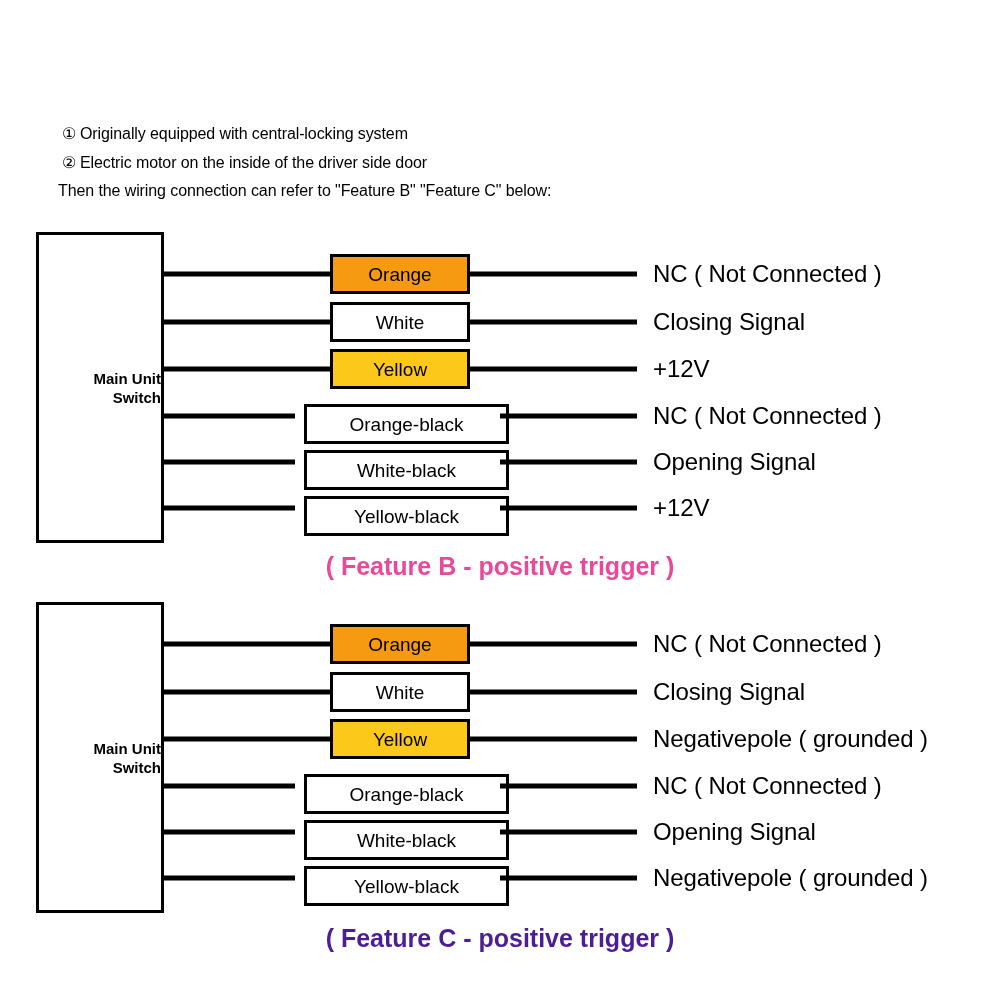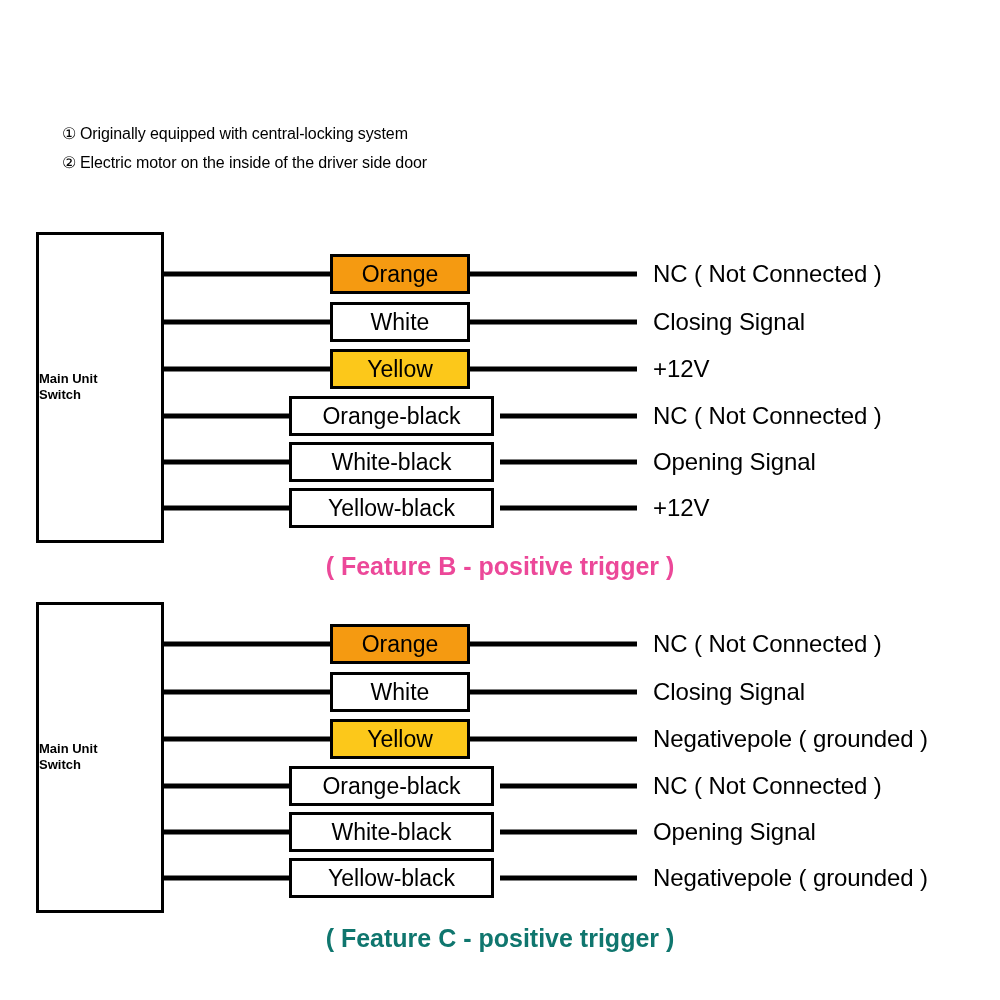--- a/index.html
+++ b/index.html
@@ -63,22 +63,22 @@
     border: 3px solid #000;
     box-sizing: border-box;
     background: #fff;
   }
   .main-unit-label {
     position: absolute;
     left: 0;
     top: 50%;
     width: 100%;
     transform: translateY(-50%);
-    text-align: left;
-    font-size: 13px;
+    text-align: right;
+    font-size: 15px;
     font-weight: bold;
     line-height: 1.3;
   }
 
   .row {
     position: absolute;
     left: 0;
     width: 1000px;
     height: 40px;
   }
@@ -96,27 +96,27 @@
   .chip {
     position: absolute;
     top: 50%;
     transform: translateY(-50%);
     height: 40px;
     border: 3px solid #000;
     box-sizing: border-box;
     display: flex;
     align-items: center;
     justify-content: center;
-    font-size: 23px;
+    font-size: 19px;
     line-height: 1;
     background: #ffffff;
     white-space: nowrap;
   }
   .chip.narrow { left: 330px; width: 140px; }
-  .chip.wide   { left: 289px; width: 205px; }
+  .chip.wide   { left: 304px; width: 205px; margin-top: 8px; }
 
   .endlabel {
     position: absolute;
     top: 50%;
     transform: translateY(-50%);
     left: 653px;
     font-size: 24px;
     white-space: nowrap;
     letter-spacing: -0.1px;
   }
@@ -134,20 +134,23 @@
 <body>
 
 <div id="canvas">
 
 
   <div class="note note-1">
     <span class="circ">①</span><span>Originally equipped with central-locking system</span>
   </div>
   <div class="note note-2">
     <span class="circ">②</span><span>Electric motor on the inside of the driver side door</span>
+  </div>
+  <div class="note note-3">
+    <span>Then the wiring connection can refer to "Feature B" "Feature C" below:</span>
   </div>
 
   <div class="block" id="block-b">
     <div class="main-unit">
       <div class="main-unit-label">
         <span>Main Unit</span><br>
         <span>Switch</span>
       </div>
     </div>
     <div class="rows" id="rows-b">
@@ -229,16 +232,16 @@
           <div class="wire wire-right" style="left: 500px; width: 137px;"></div>
           <div class="endlabel">Opening Signal</div>
         </div>
         <div class="row" style="top: 256px;">
           <div class="wire wire-left" style="width: 131px;"></div>
           <div class="chip wide" style="background: rgb(255, 255, 255);">Yellow-black</div>
           <div class="wire wire-right" style="left: 500px; width: 137px;"></div>
           <div class="endlabel">Negativepole ( grounded )</div>
         </div>
       </div>
-    <div class="caption" id="caption-c" style="top: 322px; color: #0f766e;">( Feature C - positive trigger )</div>
+    <div class="caption" id="caption-c" style="top: 322px; color: #4c1d95;">( Feature C - positive trigger )</div>
   </div>
 
 </div>
 
 </body></html>

